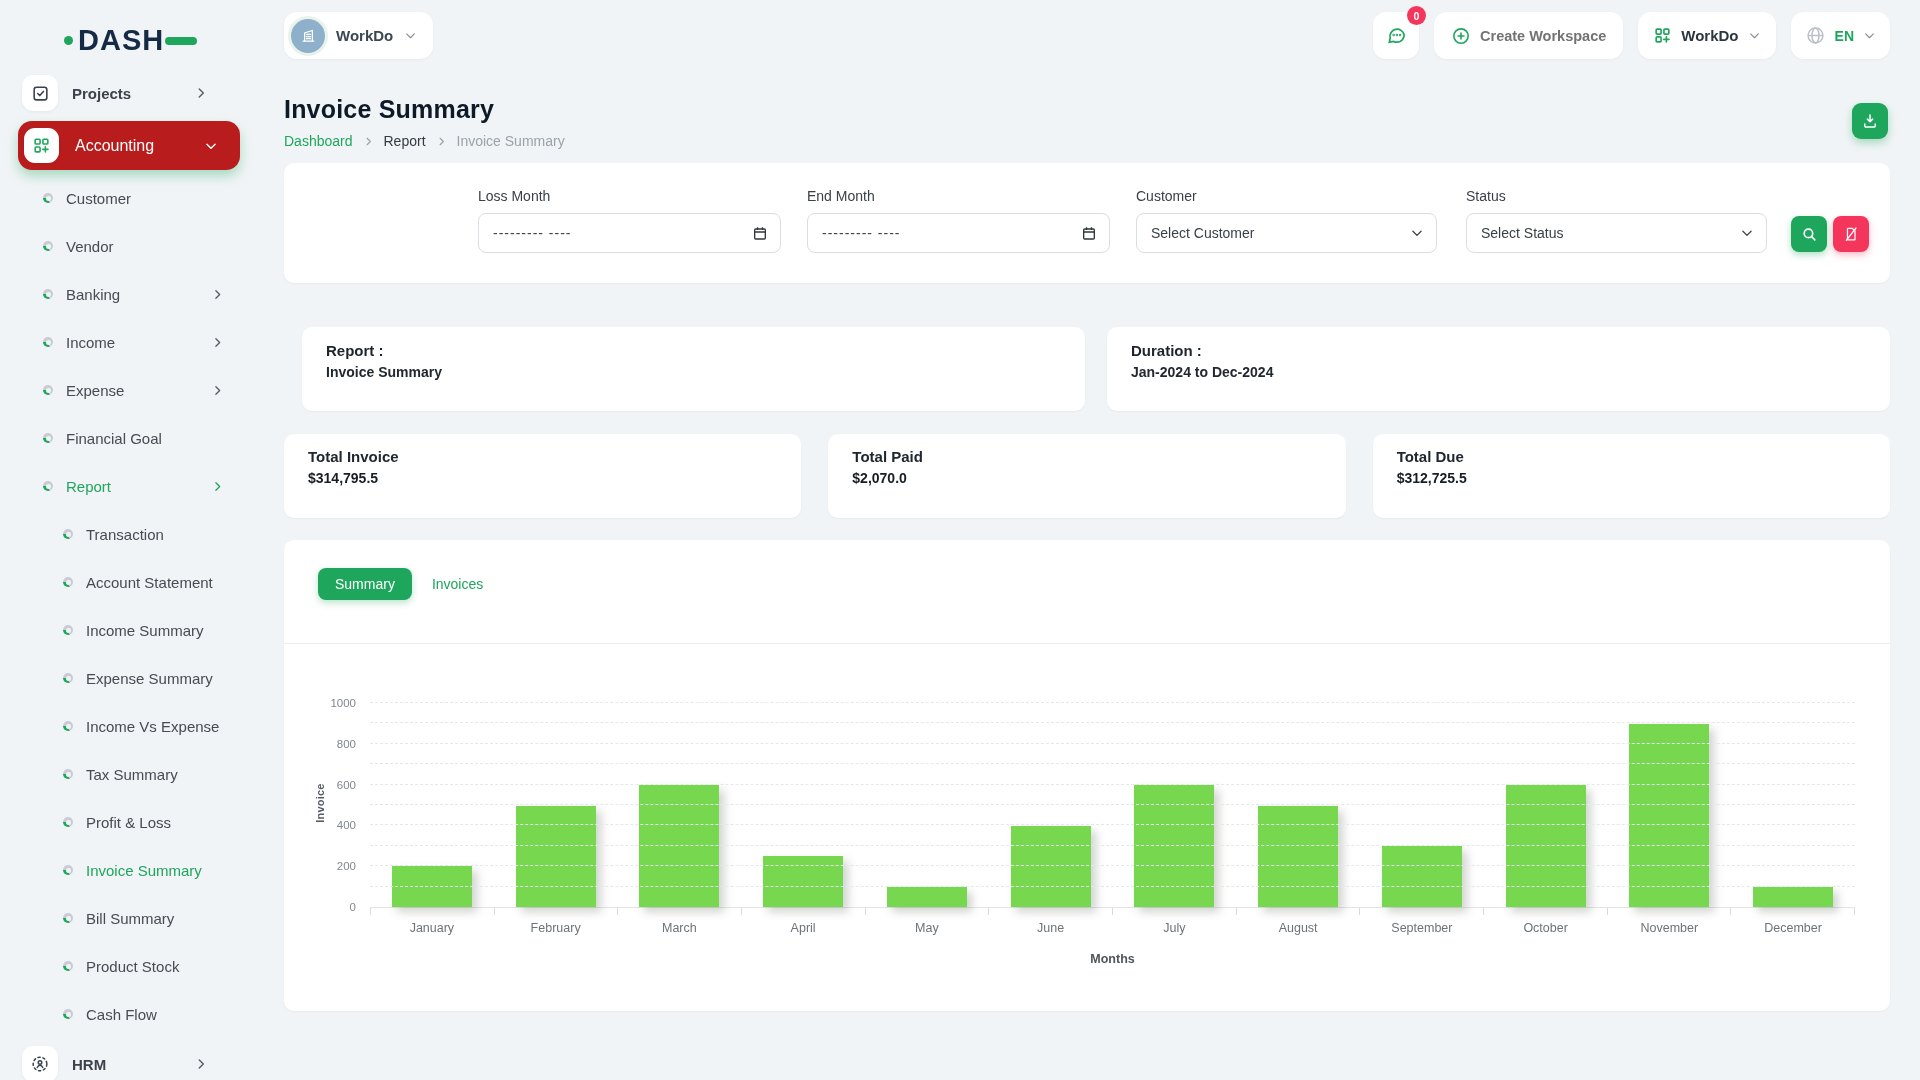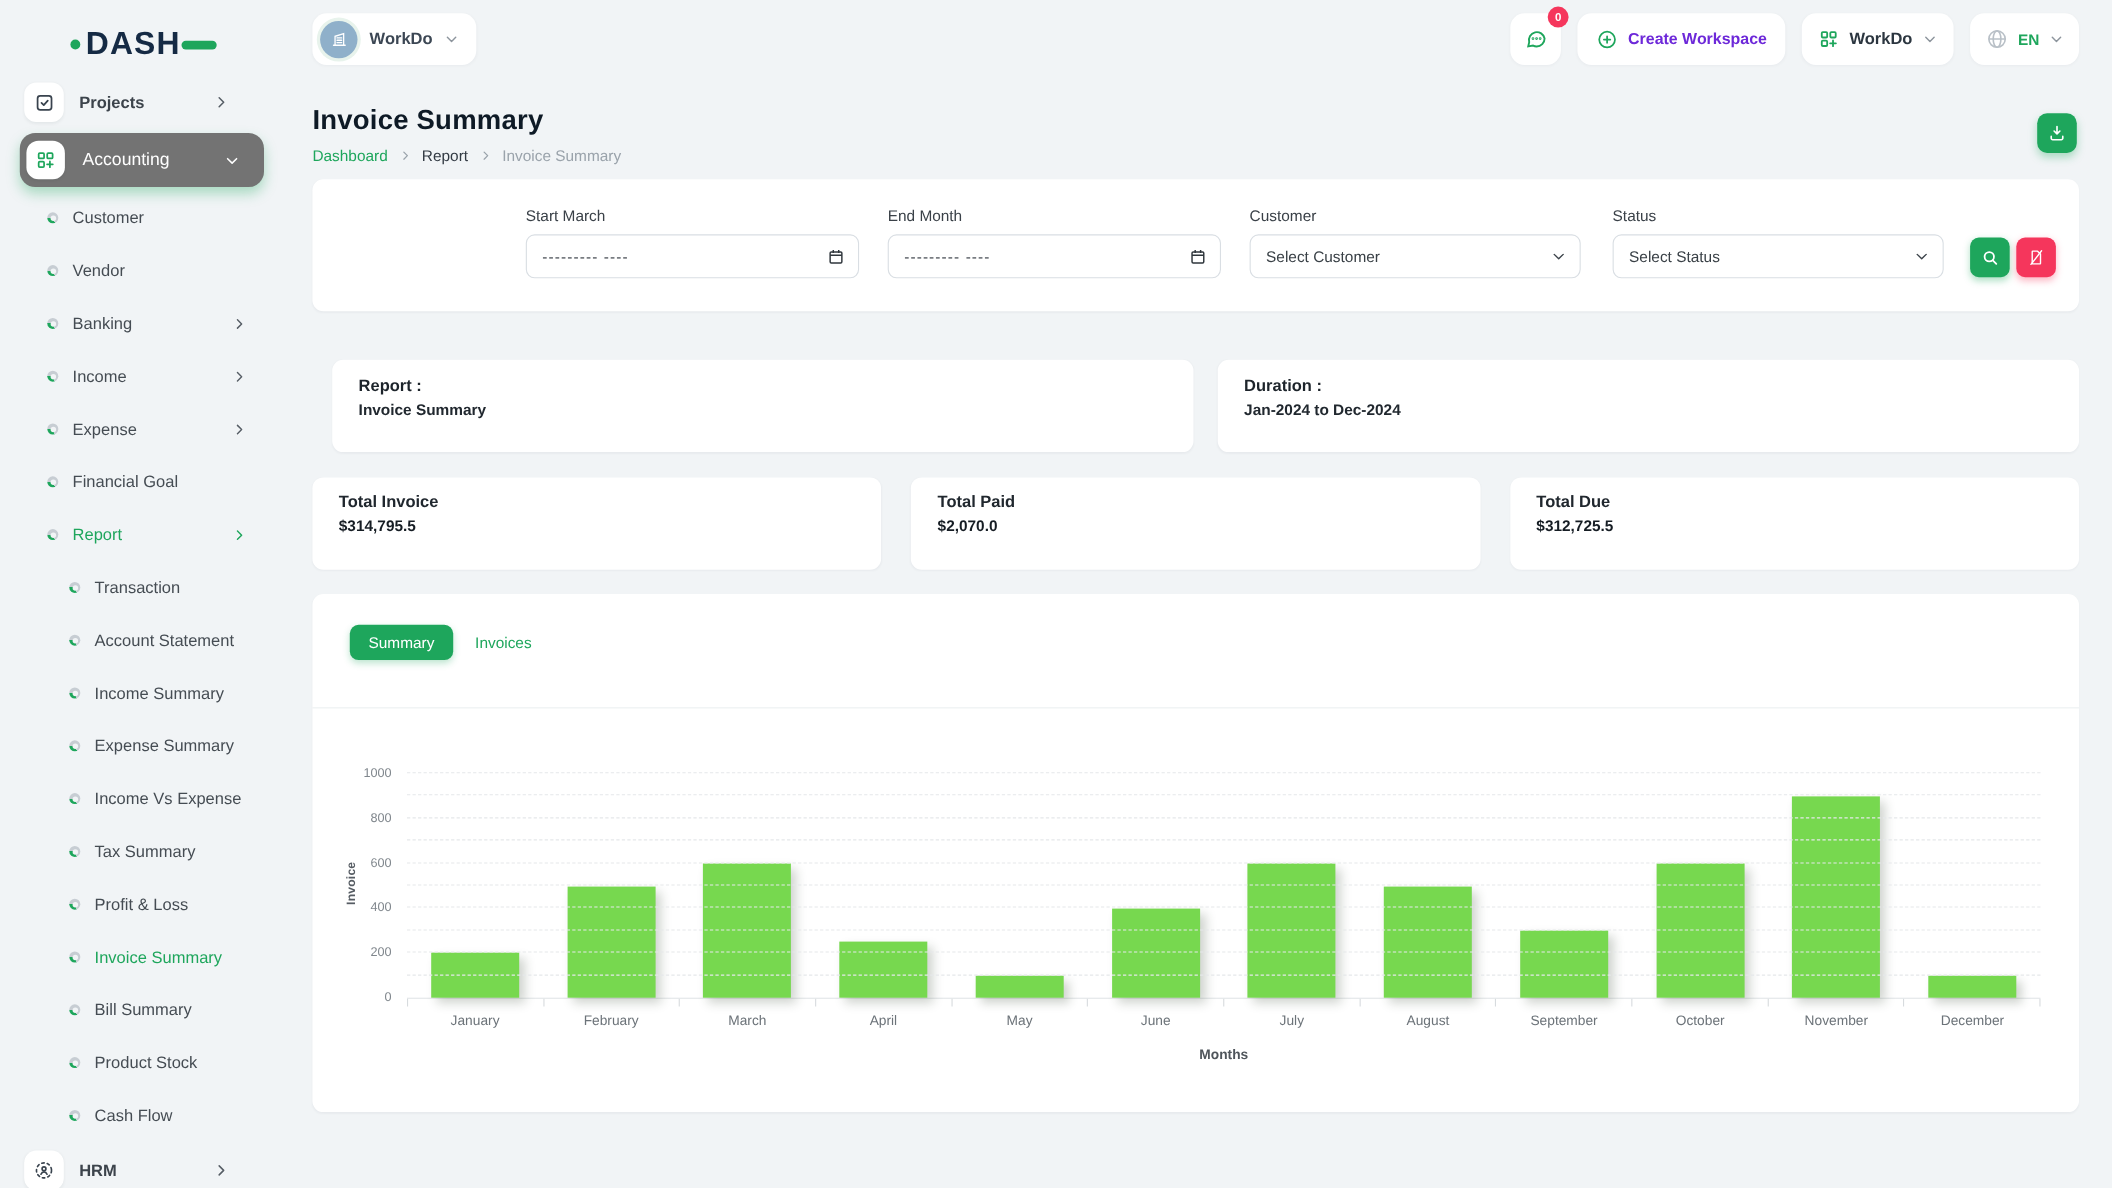--- a/index.html
+++ b/index.html
@@ -15,21 +15,21 @@
   .logo-text { font-size:29px; font-weight:800; letter-spacing:1px; color:#152a44; line-height:1; }
   .logo-bar { width:32px; height:8px; border-radius:4px; background:#1ea65c; margin-left:-4px; }
 
   .nav-row { display:flex; align-items:center; position:relative; }
   .nav-row.projects { margin:20px 16px 0 22px; height:36px; }
   .iconbox { width:36px; height:36px; border-radius:11px; background:#fff; display:flex;
     align-items:center; justify-content:center; box-shadow:0 1px 3px rgba(20,30,40,.06); flex:none; }
   .nav-row .nav-top-label { margin-left:14px; font-size:15px; font-weight:600; color:#3c434b; }
   .chev-right { margin-left:auto; margin-right:32px; color:#565d65; display:flex; }
 
-  .acc-pill { margin:10px 16px 0 18px; height:49px; border-radius:14px; background:#737373;
+  .acc-pill { margin:10px 16px 0 18px; height:49px; border-radius:14px; background:#b91c1c;
     display:flex; align-items:center; padding:0 22px 0 6px;
     box-shadow:0 6px 12px rgba(30,166,92,.35); }
   .acc-pill .iconbox { width:35px; height:35px; color:#1ea65c; }
   .acc-pill .nav-top-label { color:#fff; margin-left:16px; }
   .acc-pill .chev-right { color:#fff; margin-right:0; }
 
   ul.nav-children { list-style:none; margin-top:4px; }
   ul.nav-children li { height:48px; display:flex; align-items:center; font-size:15px; color:#454c53; }
   ul.nav-children li.l1 { padding-left:43px; }
   ul.nav-children li.l2 { padding-left:63px; }
@@ -51,21 +51,21 @@
   .workspace-pill { padding:0 16px 0 7px; gap:11px; }
   .avatar { width:34px; height:34px; border-radius:50%; background:#8fb0ca; display:flex;
     align-items:center; justify-content:center; box-shadow:0 0 0 3px #e8f3ec; }
   .workspace-pill .lbl { font-size:15px; font-weight:600; color:#3c4754; }
   .chev-sm { color:#8d959d; display:flex; }
   .top-right { margin-left:auto; display:flex; align-items:center; gap:15px; }
   .chat-pill { width:46px; justify-content:center; position:relative; }
   .badge { position:absolute; top:-6px; right:-7px; min-width:19px; height:19px; border-radius:10px;
     background:#f5365c; color:#fff; font-size:10.5px; font-weight:700; display:flex;
     align-items:center; justify-content:center; padding:0 5px; }
-  .create-pill { padding:0 17px; gap:9px; color:#6d28d9; font-size:14.5px; font-weight:600; }
+  .create-pill { padding:0 17px; gap:9px; color:#737373; font-size:14.5px; font-weight:600; }
   .workdo-pill { padding:0 15px; gap:9px; font-size:15px; font-weight:600; color:#2c3640; }
   .lang-pill { padding:0 14px; gap:9px; font-size:14px; font-weight:700; color:#1ea65c; }
 
   .page-head { position:relative; margin-top:36px; }
   .page-title { font-size:25px; font-weight:700; color:#0e1a26; letter-spacing:.2px; }
   .breadcrumb { display:flex; align-items:center; gap:10px; margin-top:9px; font-size:14px; }
   .bc-sep { color:#9aa3ab; font-size:13px; display:flex; }
   .bc-0 { color:#1ea65c;text-align:center; } .bc-1 { color:#323a43; font-weight:500; } .bc-2 { color:#9aa3ab; }
   .download-btn { position:absolute; right:2px; top:8px; width:36px; height:36px; border-radius:9px;
     background:#1ea65c; display:flex; align-items:center; justify-content:center;
@@ -383,21 +383,21 @@
     <button class="download-btn">
       <svg width="18" height="18" viewBox="0 0 24 24" fill="none" stroke="#fff" stroke-width="2" stroke-linecap="round" stroke-linejoin="round">
           <path d="M12 4v9M12 13l-3.5-3.5M12 13l3.5-3.5"></path>
           <path d="M5 16v2.3A1.7 1.7 0 006.7 20h10.6a1.7 1.7 0 001.7-1.7V16"></path>
         </svg>
     </button>
   </div>
 
   <div class="card filter-card">
     <div class="f-field fp-start">
-      <label class="f-label">Start March</label>
+      <label class="f-label">Loss Month</label>
       <div class="f-input">
         <span class="ph">--------- ----</span>
         <span class="end-ic">
           <svg width="16" height="16" viewBox="0 0 24 24" fill="none" stroke="#2f363c" stroke-width="2">
               <rect x="4" y="6" width="16" height="15" rx="1.6"></rect>
               <path d="M4 10.5h16M8.3 3.5v4M15.7 3.5v4"></path>
             </svg>
         </span>
       </div>
     </div>

